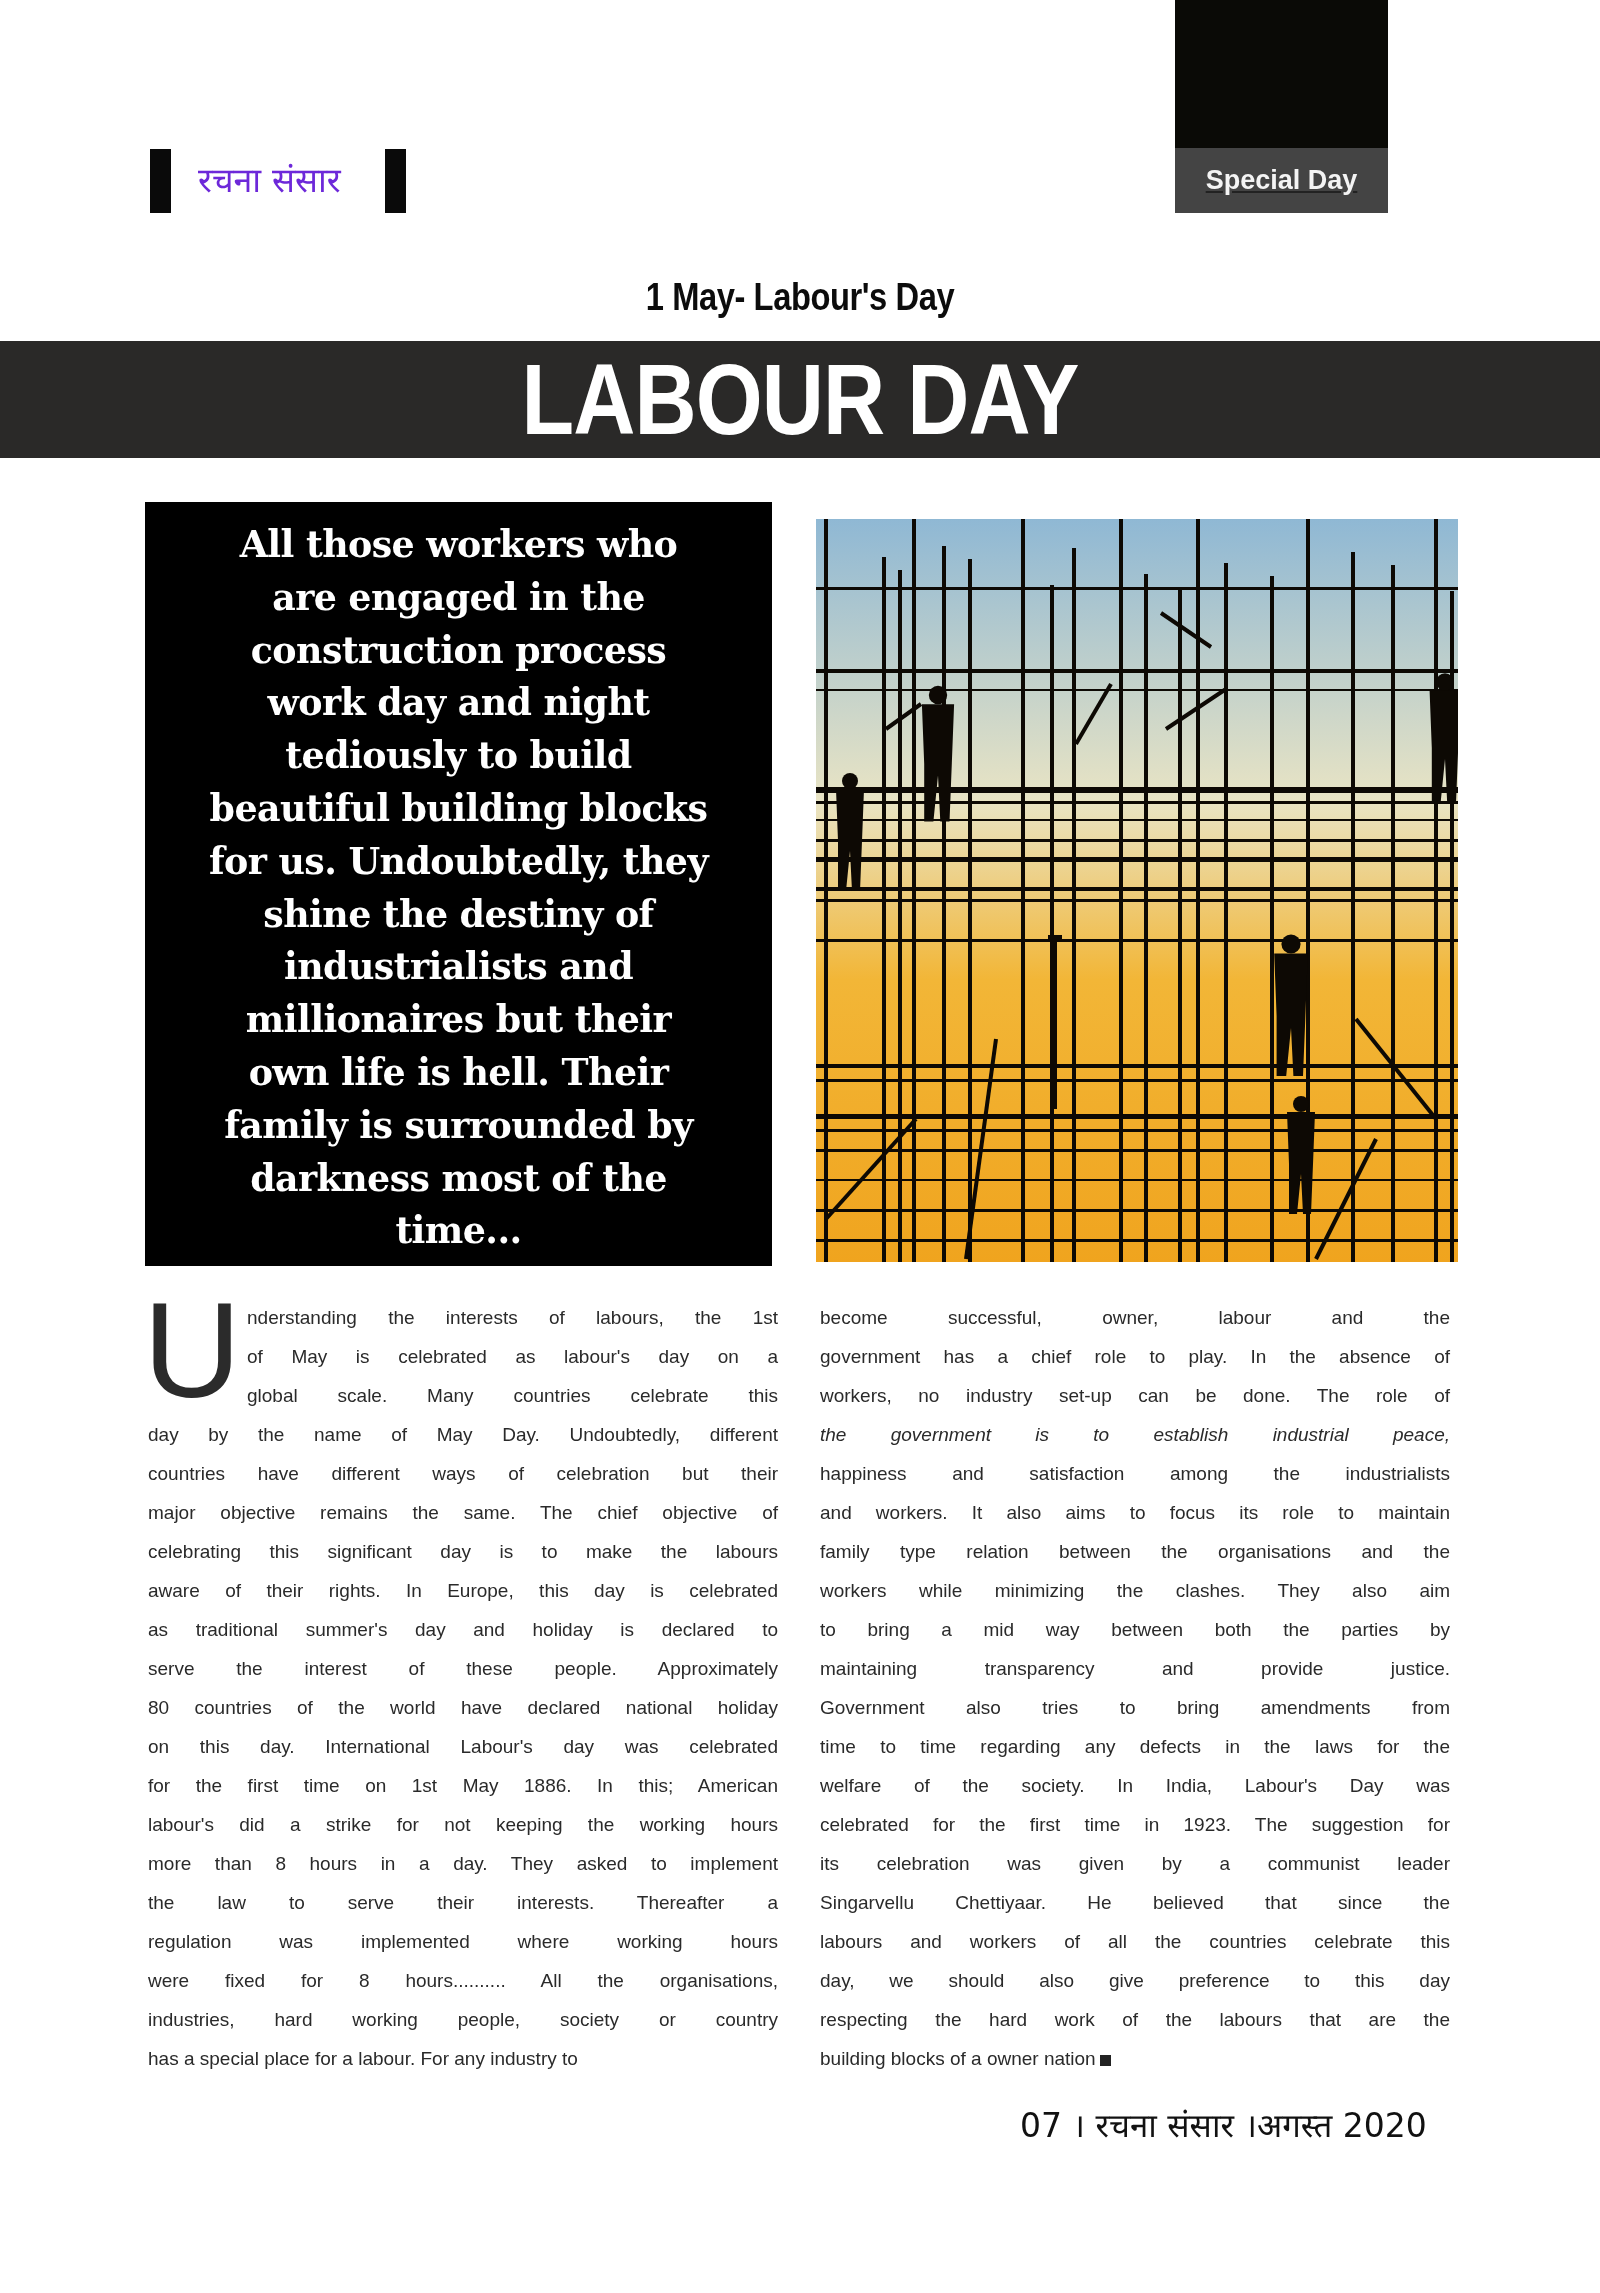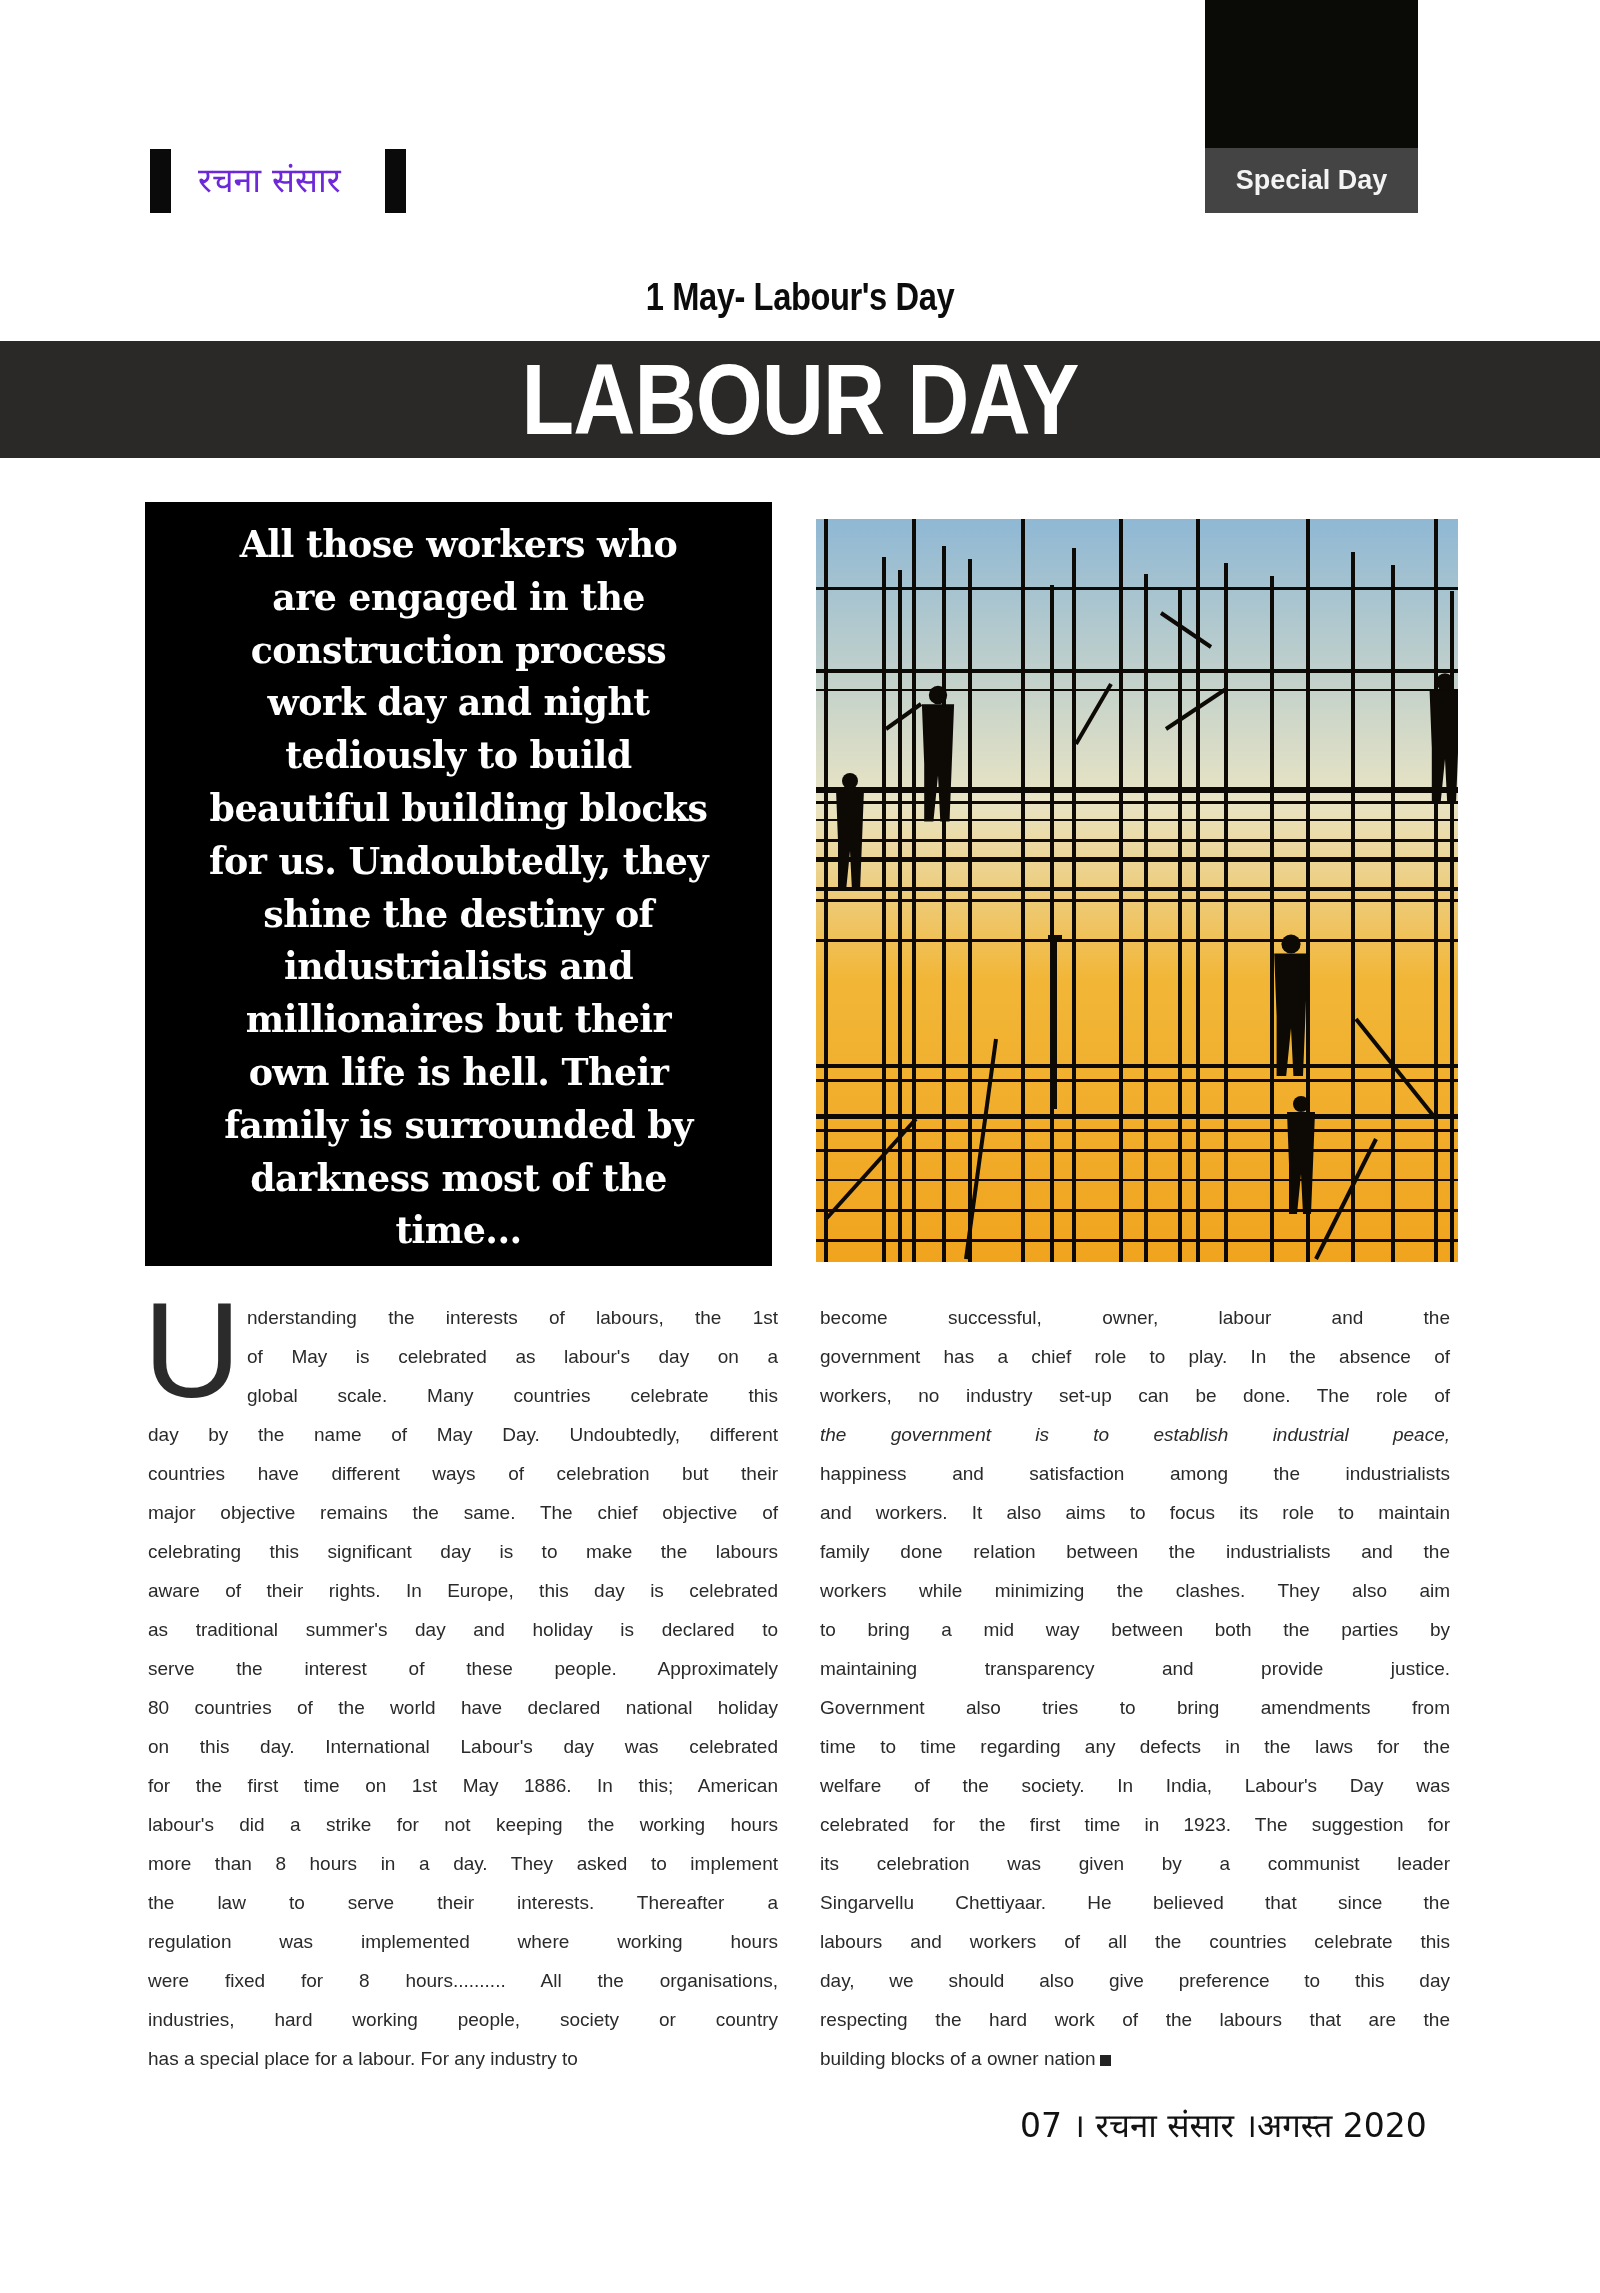--- a/index.html
+++ b/index.html
@@ -1,21 +1,21 @@
 <!DOCTYPE html>
 <html><head>
 <meta charset="utf-8">
 <style>
   html, body { margin: 0; padding: 0; background: #ffffff; }
   body { width: 1600px; height: 2293px; position: relative; overflow: hidden; font-family: "Liberation Sans", sans-serif; color: #222; }
 
   
   .logo-bar { position: absolute; top: 149px; width: 21px; height: 64px; background: #0a0a0a; }
   .logo-text { position: absolute; left: 198px; top: 152px; font-family: "DejaVu Sans", sans-serif; font-size: 34px; color: #6d28d9; line-height: 56px; }
-  .tab-box { position: absolute; left: 1205px; top: 0; width: 213px; height: 265px; }
+  .tab-box { position: absolute; left: 1175px; top: 0; width: 213px; height: 265px; text-decoration: underline; }
   .tab-black { height: 148px; background: #0a0a06; }
   .tab-gray { height: 65px; background: #444444; color: #f4f4f4; font-weight: bold; font-size: 27px; text-align: center; line-height: 65px; }
 
   
   .kicker { position: absolute; left: 0; width: 1600px; top: 276px; text-align: center; font-weight: bold; font-size: 38px; color: #0c0c0c; transform: scaleX(0.86); letter-spacing: -0.5px; }
   .banner { position: absolute; left: 0; top: 341px; width: 1600px; height: 117px; background: #2a2928; }
   .banner-title { position: absolute; left: 0; width: 1600px; top: 342px; text-align: center; color: #fff; font-weight: bold; font-size: 100px; line-height: 114px; transform: scaleX(0.86); letter-spacing: -1px; }
 
   
   .quote { position: absolute; left: 145px; top: 502px; width: 627px; height: 764px; background: #000; box-sizing: border-box; padding-top: 16px; }
@@ -169,21 +169,21 @@
     <span class="line"><span style="display: inline; word-spacing: 14.2135px;">industries, hard working people, society or country</span></span>
     <span class="line last"><span>has a special place for a labour. For any industry to</span></span>
   </div>
 <div class="col col-right" id="colRight">
     <span class="line"><span style="display: inline; word-spacing: 34.4781px;">become successful, owner, labour and the</span></span>
     <span class="line"><span style="display: inline; word-spacing: 4.88906px;">government has a chief role to play. In the absence of</span></span>
     <span class="line"><span style="display: inline; word-spacing: 7.10069px;">workers, no industry set-up can be done. The role of</span></span>
     <span class="line"><span style="display: inline; word-spacing: 19.8802px; font-style: italic;">the government is to establish industrial peace,</span></span>
     <span class="line"><span style="display: inline; word-spacing: 15.4125px;">happiness and satisfaction among the industrialists</span></span>
     <span class="line"><span style="display: inline; word-spacing: 6.08125px;">and workers. It also aims to focus its role to maintain</span></span>
-    <span class="line"><span style="display: inline; word-spacing: 7.89732px;">family done relation between the industrialists and the</span></span>
+    <span class="line"><span style="display: inline; word-spacing: 7.89732px;">family type relation between the organisations and the</span></span>
     <span class="line"><span style="display: inline; word-spacing: 8.95089px;">workers while minimizing the clashes. They also aim</span></span>
     <span class="line"><span style="display: inline; word-spacing: 13.7066px;">to bring a mid way between both the parties by</span></span>
     <span class="line"><span style="display: inline; word-spacing: 34.5898px;">maintaining transparency and provide justice.</span></span>
     <span class="line"><span style="display: inline; word-spacing: 16.263px;">Government also tries to bring amendments from</span></span>
     <span class="line"><span style="display: inline; word-spacing: 6.2125px;">time to time regarding any defects in the laws for the</span></span>
     <span class="line"><span style="display: inline; word-spacing: 12.5137px;">welfare of the society. In India, Labour's Day was</span></span>
     <span class="line"><span style="display: inline; word-spacing: 4.07465px;">celebrated for the first time in 1923. The suggestion for</span></span>
     <span class="line"><span style="display: inline; word-spacing: 15.6853px;">its celebration was given by a communist leader</span></span>
     <span class="line"><span style="display: inline; word-spacing: 16.0208px;">Singarvellu Chettiyaar. He believed that since the</span></span>
     <span class="line"><span style="display: inline; word-spacing: 6.40234px;">labours and workers of all the countries celebrate this</span></span>

